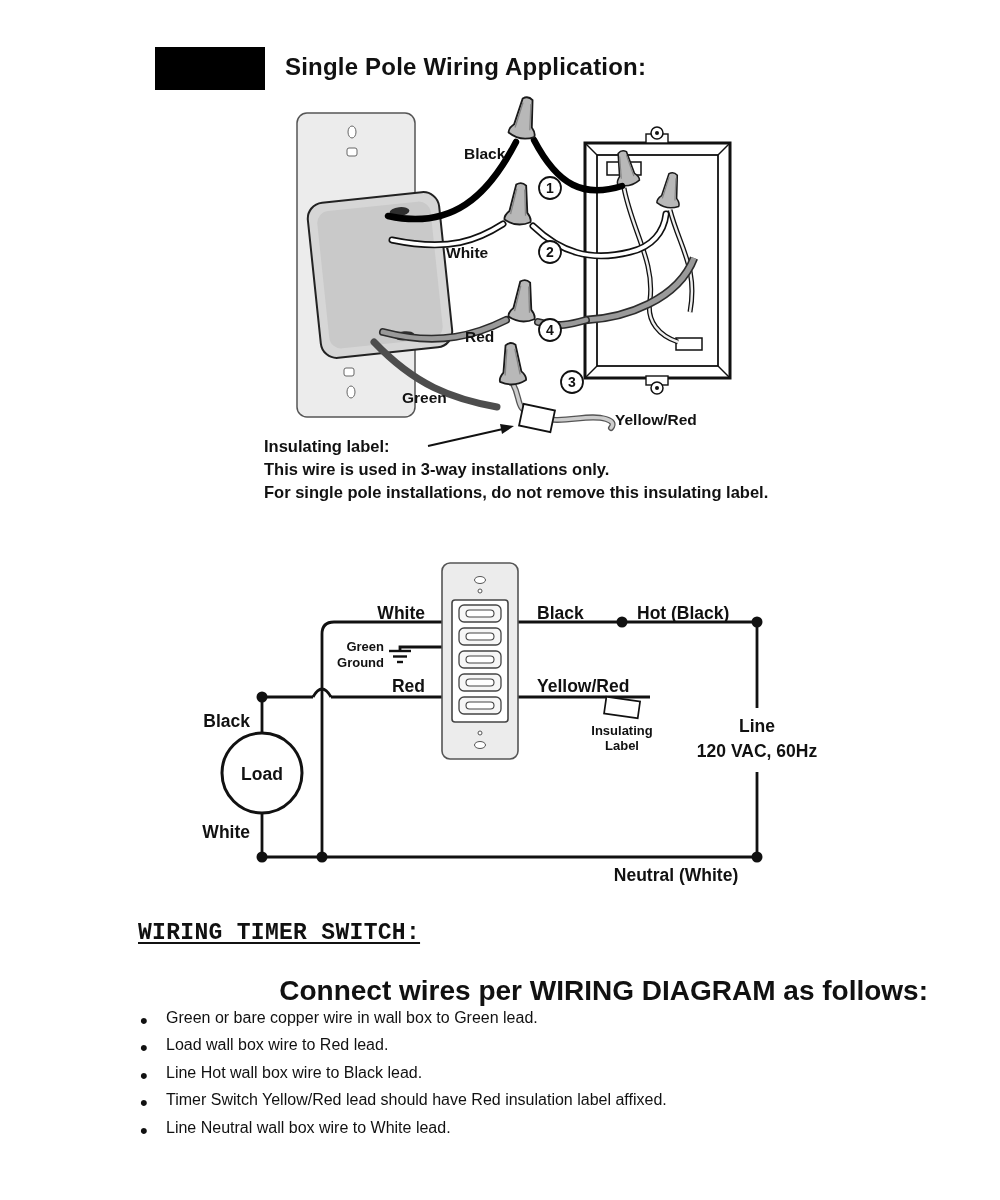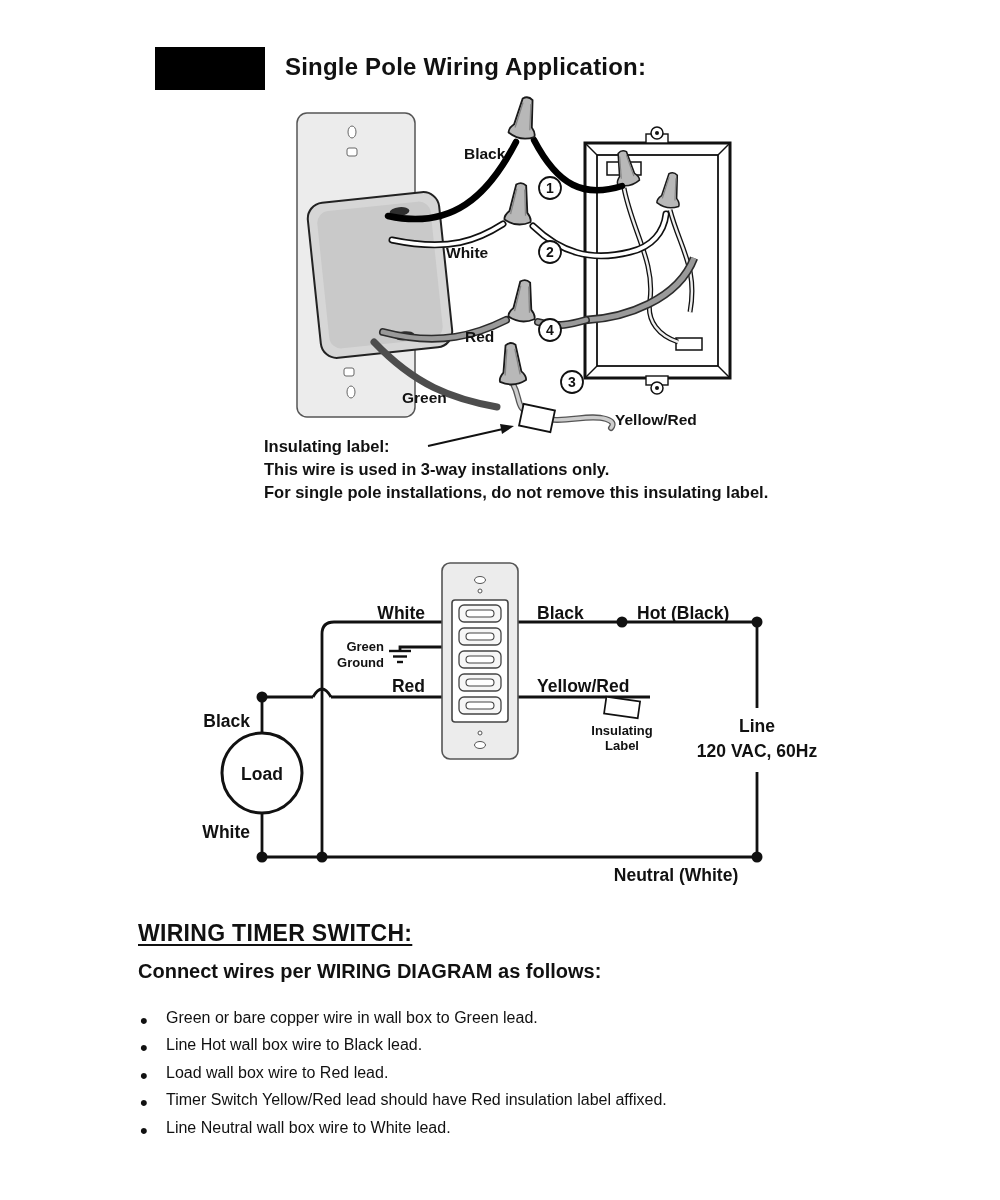--- a/index.html
+++ b/index.html
@@ -15,22 +15,22 @@
   #schematic-svg { top:540px; }
 
   svg text { font-family:"Liberation Sans",sans-serif; font-weight:bold; fill:#111; }
   .lbl  { font-size:15.5px; }
   .note { font-size:16.5px; }
   .num  { font-size:14px; text-anchor:middle; }
   .slbl { font-size:17.5px; }
   .small{ font-size:13px; }
 
   .instructions { position:absolute; left:138px; top:920px; width:790px; }
-  .instructions h2 { font-size:23px; font-weight:bold; text-decoration:underline; text-underline-offset:3px; margin-bottom:13px; letter-spacing:.3px; }
-  .instructions .sub { font-size:20px; font-weight:bold; margin-bottom:26px; }
+  .instructions h2 { font-size:23px; font-weight:bold; text-decoration:underline; text-underline-offset:3px; margin-bottom:29px; letter-spacing:.3px;font-family:Liberation Mono, monospace; }
+  .instructions .sub { font-size:28px; font-weight:bold; margin-bottom:2px;text-align:right; }
   .instructions ul { list-style:none; }
   .instructions li { position:relative; padding-left:28px; font-size:16px; line-height:1.15; margin-bottom:9px; }
   .instructions li::before { content:"\2022"; position:absolute; left:2px; top:-1px; font-size:22px; }
 </style>
 </head>
 <body>
 
 <div class="page">
 
   <div class="logo-block"></div>
@@ -219,20 +219,20 @@
     <text class="slbl" x="250" y="727" text-anchor="end">Black</text>
     <text class="slbl" x="250" y="838" text-anchor="end">White</text>
     <text class="slbl" x="676" y="881" text-anchor="middle">Neutral (White)</text>
   </svg>
 
   <section class="instructions">
     <h2>WIRING TIMER SWITCH:</h2>
     <p class="sub">Connect wires per WIRING DIAGRAM as follows:</p>
     <ul>
       <li><span>Green or bare copper wire in wall box to Green lead.</span></li>
+      <li><span>Load wall box wire to Red lead.</span></li>
       <li><span>Line Hot wall box wire to Black lead.</span></li>
-      <li><span>Load wall box wire to Red lead.</span></li>
       <li><span>Timer Switch Yellow/Red lead should have Red insulation label affixed.</span></li>
       <li><span>Line Neutral wall box wire to White lead.</span></li>
     </ul>
   </section>
 
 </div>
 
 </body></html>

